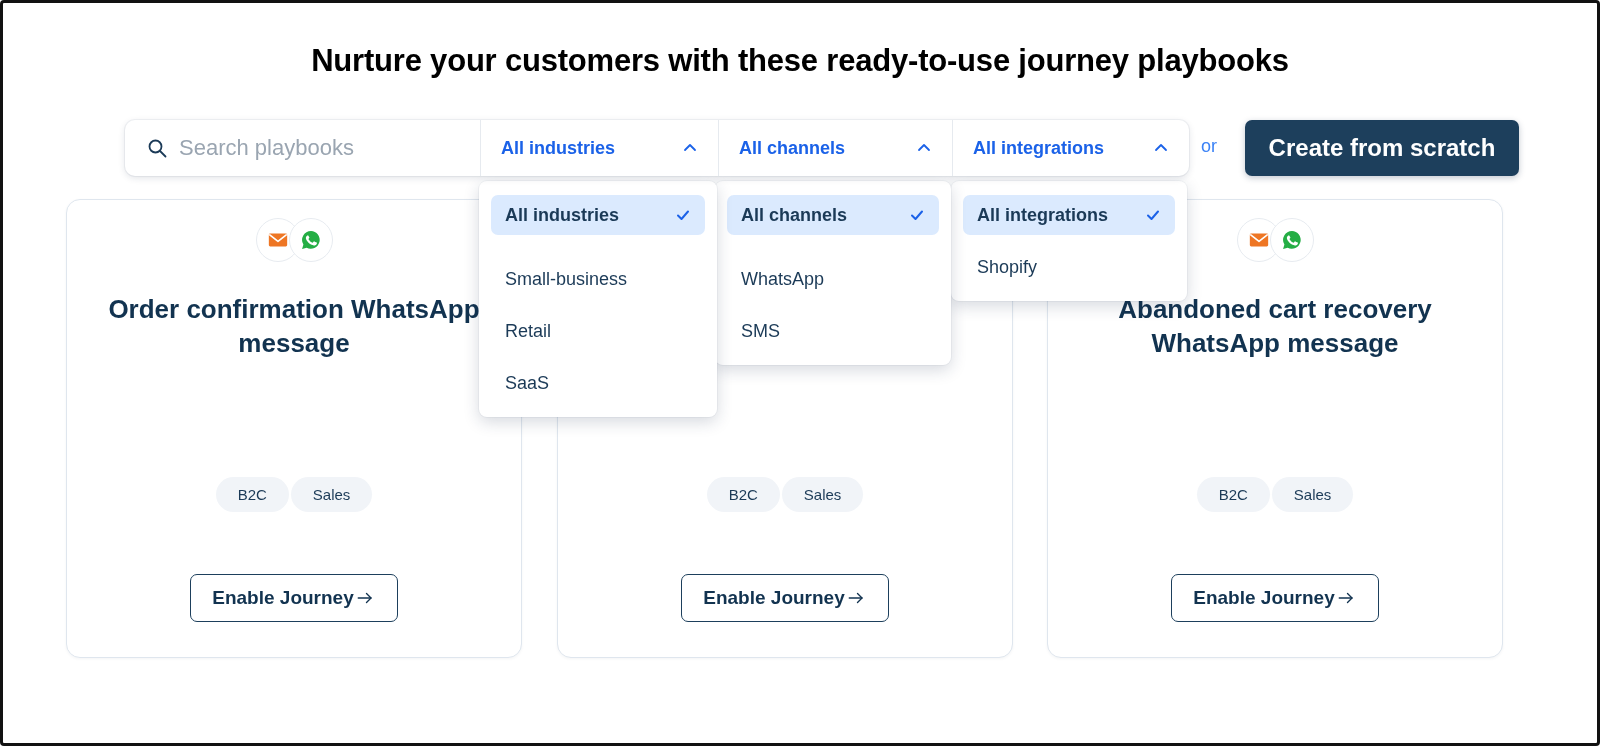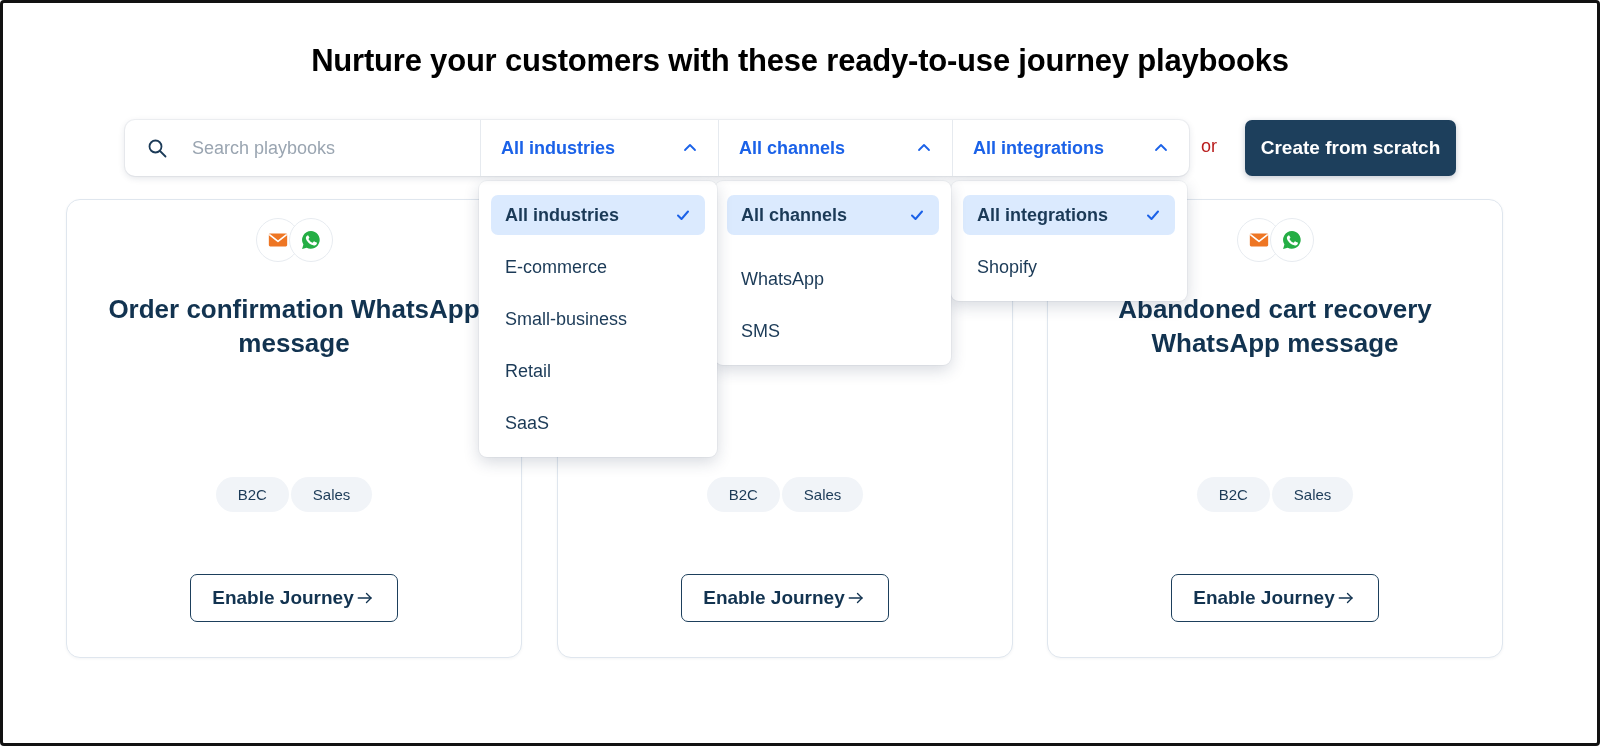--- a/index.html
+++ b/index.html
@@ -43,22 +43,22 @@
   }
   #search-wrap {
     flex: 0 0 356px;
     display: flex; align-items: center;
     padding-left: 22px;
     border-right: 1px solid #e6eaef;
   }
   #search-icon { width: 20px; height: 20px; flex: 0 0 20px; color:#1b3a57; }
   #search-input {
     border: none; outline: none;
-    font-size: 18px; color: #1b3a57;
-    margin-left: 25px; width: 280px;
+    font-size: 22px; color: #1b3a57;
+    margin-left: 12px; width: 280px;
     font-family: "Liberation Sans", sans-serif;
     background: transparent;
   }
   #search-input::placeholder { color: #9aa5b1; }
 
   .filter-trigger {
     display: flex; align-items: center; justify-content: space-between;
     padding: 0 20px;
     color: #1b62e8;
     font-size: 18px;
@@ -71,30 +71,30 @@
   #trigger-industries { flex: 0 0 238px; }
   #trigger-channels   { flex: 0 0 234px; }
   #trigger-integrations { flex: 0 0 236px; }
   .caret { margin-left: 18px; display:inline-flex; }
   .caret svg { display:block; }
 
   
   #or-label {
     position: absolute;
     left: 1198px; top: 133px;
-    font-size: 18px; color: #b91c1c;
+    font-size: 18px; color: #3b82f6;
   }
   #create-button {
     position: absolute;
     left: 1242px; top: 117px;
-    width: 211px; height: 56px;
+    width: 274px; height: 56px;
     background: #1d3f5c;
     color: #ffffff;
     border: none; border-radius: 7px;
-    font-size: 19px; font-weight: bold;
+    font-size: 24px; font-weight: bold;
     font-family: "Liberation Sans", sans-serif;
     cursor: pointer;
     box-shadow: 0 2px 6px rgba(20,40,70,0.25);
   }
 
   
   .dropdown-panel {
     position: absolute;
     background: #ffffff;
     border-radius: 8px;
@@ -245,23 +245,20 @@
   <div id="panel-industries" class="dropdown-panel">
     <div class="dd-item selected">
       <span>All industries</span>
       <span class="check">
         <svg viewBox="0 0 16 16" width="16" height="16" fill="none" stroke="#1b62e8" stroke-width="2" stroke-linecap="round" stroke-linejoin="round">
             <polyline points="3,8.5 6.5,12 13,4.5"></polyline>
           </svg>
       </span>
     </div>
     <div class="dd-spacer"></div>
-    <div class="dd-item">
-      <span>E-commerce</span>
-    </div>
     <div class="dd-spacer"></div>
     <div class="dd-item">
       <span>Small-business</span>
     </div>
     <div class="dd-spacer"></div>
     <div class="dd-item">
       <span>Retail</span>
     </div>
     <div class="dd-spacer"></div>
     <div class="dd-item">

